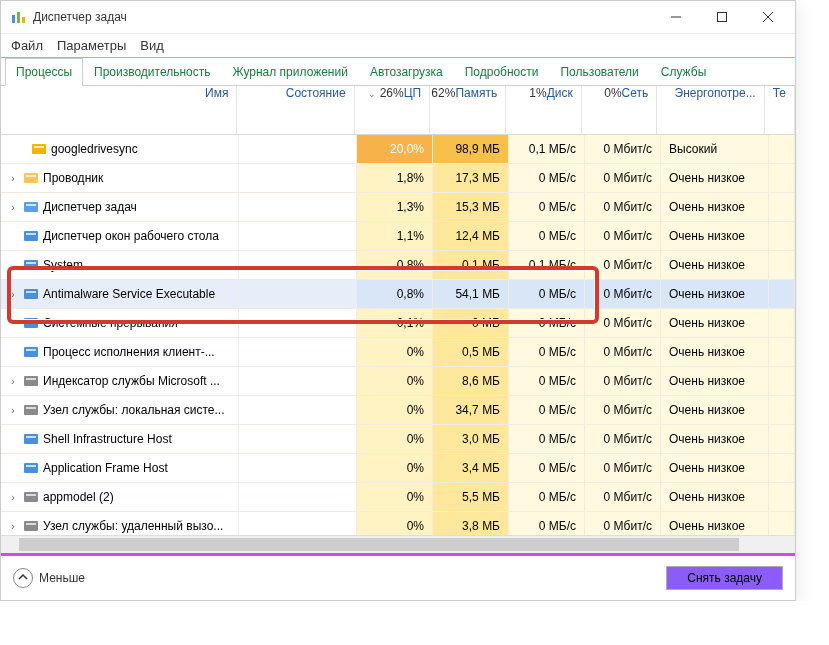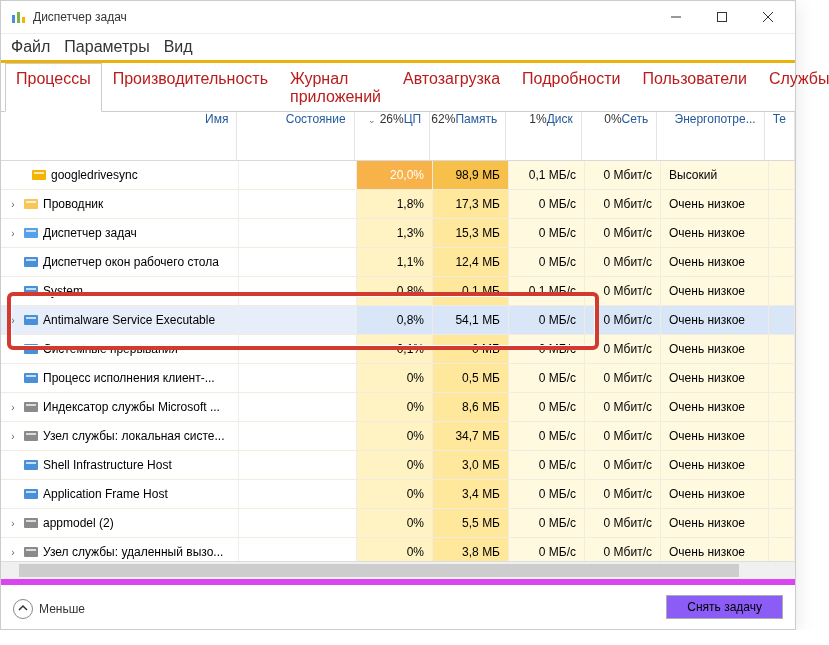--- a/index.html
+++ b/index.html
@@ -3,23 +3,23 @@
 <meta charset="utf-8">
 <style>
   html,body{margin:0;padding:0;font-family:"Segoe UI",Tahoma,sans-serif;font-size:12px;color:#000;background:#fff}
   body{display:flex;align-items:flex-start;justify-content:flex-start}
   .window{width:794px;border:1px solid #ccc;background:#fff;box-shadow:0 4px 20px rgba(0,0,0,.1)}
   .titlebar{height:32px;display:flex;align-items:center;padding:0 4px;border-bottom:1px solid #eee}
   .titlebar .app-icon{width:16px;height:16px;margin:0 6px}
   .titlebar .title{flex:1;font-size:12px;color:#333}
   .winbtn{width:46px;height:32px;display:flex;align-items:center;justify-content:center;color:#333}
   .winbtn svg{width:10px;height:10px}
-  .menubar{display:flex;gap:14px;padding:4px 10px;font-size:16px;color:#333;border-bottom:3px solid #eab308}
+  .menubar{display:flex;gap:14px;padding:4px 10px;font-size:13px;color:#333;border-bottom:1px solid #eab308}
   .tabs{display:flex;border-bottom:1px solid #ccc;padding-left:4px}
-  .tab{padding:6px 10px;font-size:16px;color:#b91c1c;border:1px solid transparent;border-bottom:none;margin-bottom:-1px}
+  .tab{padding:6px 10px;font-size:12px;color:#15803d;border:1px solid transparent;border-bottom:none;margin-bottom:-1px}
   .tab.active{border-color:#ccc;background:#fff;border-bottom:1px solid #fff}
   .grid-wrap{position:relative}
   .headers{display:flex;border-bottom:1px solid #d9d9d9;height:48px;background:#fff}
   .hcell{border-right:1px solid #e5e5e5;display:flex;flex-direction:row;justify-content:flex-end;padding:0 8px 6px 8px;box-sizing:border-box;font-size:12px;color:#255a9c}
   .hcell .top{font-size:12px;color:#333;text-align:right}
   .hcell .bot{color:#255a9c;text-align:right}
   .hcell.left .bot{text-align:left;color:#255a9c}
   .hcell.left{}
   .sort{font-size:9px;color:#777;margin-right:4px}
   .col-name{width:238px}
@@ -43,21 +43,21 @@
   .cell.net{background:#fff9e0}
   .cell.power{background:#fff9e0;justify-content:flex-start}
   .cell.extra{background:#fff9e0}
   .row.sel .cell{background:#d9e6f7!important}
   .row.sel .cell.name,.row.sel .cell.status{background:#e7eefa!important}
   .row.hot .cell.cpu{background:#f7b24a;color:#fff}
   .row.hot .cell.mem{background:#f7c04a}
   .highlight{position:absolute;border:4px solid #d33a2f;border-radius:6px;pointer-events:none;box-shadow:0 0 0 1px #fff inset}
   .scrollbar-h{height:17px;border-top:1px solid #ddd;background:#f0f0f0;position:relative}
   .scrollbar-h .thumb{position:absolute;top:2px;left:18px;height:13px;width:720px;background:#cdcdcd}
-  .footer{display:flex;align-items:flex-end;justify-content:space-between;padding:10px 12px;border-top:6px solid #d946ef}
+  .footer{display:flex;align-items:center;justify-content:space-between;padding:10px 12px;border-top:3px solid #d946ef}
   .less{display:flex;align-items:center;gap:6px;font-size:12px;color:#333}
   .less .circ{width:18px;height:18px;border:1px solid #888;border-radius:50%;display:flex;align-items:center;justify-content:center}
   .btn{border:1px solid #adadad;background:#8b5cf6;padding:4px 20px;font-size:12px}
   .tinybar{flex:1;min-width:2px}
 </style>
 </head>
 <body>
 
 <div class="window">
 

